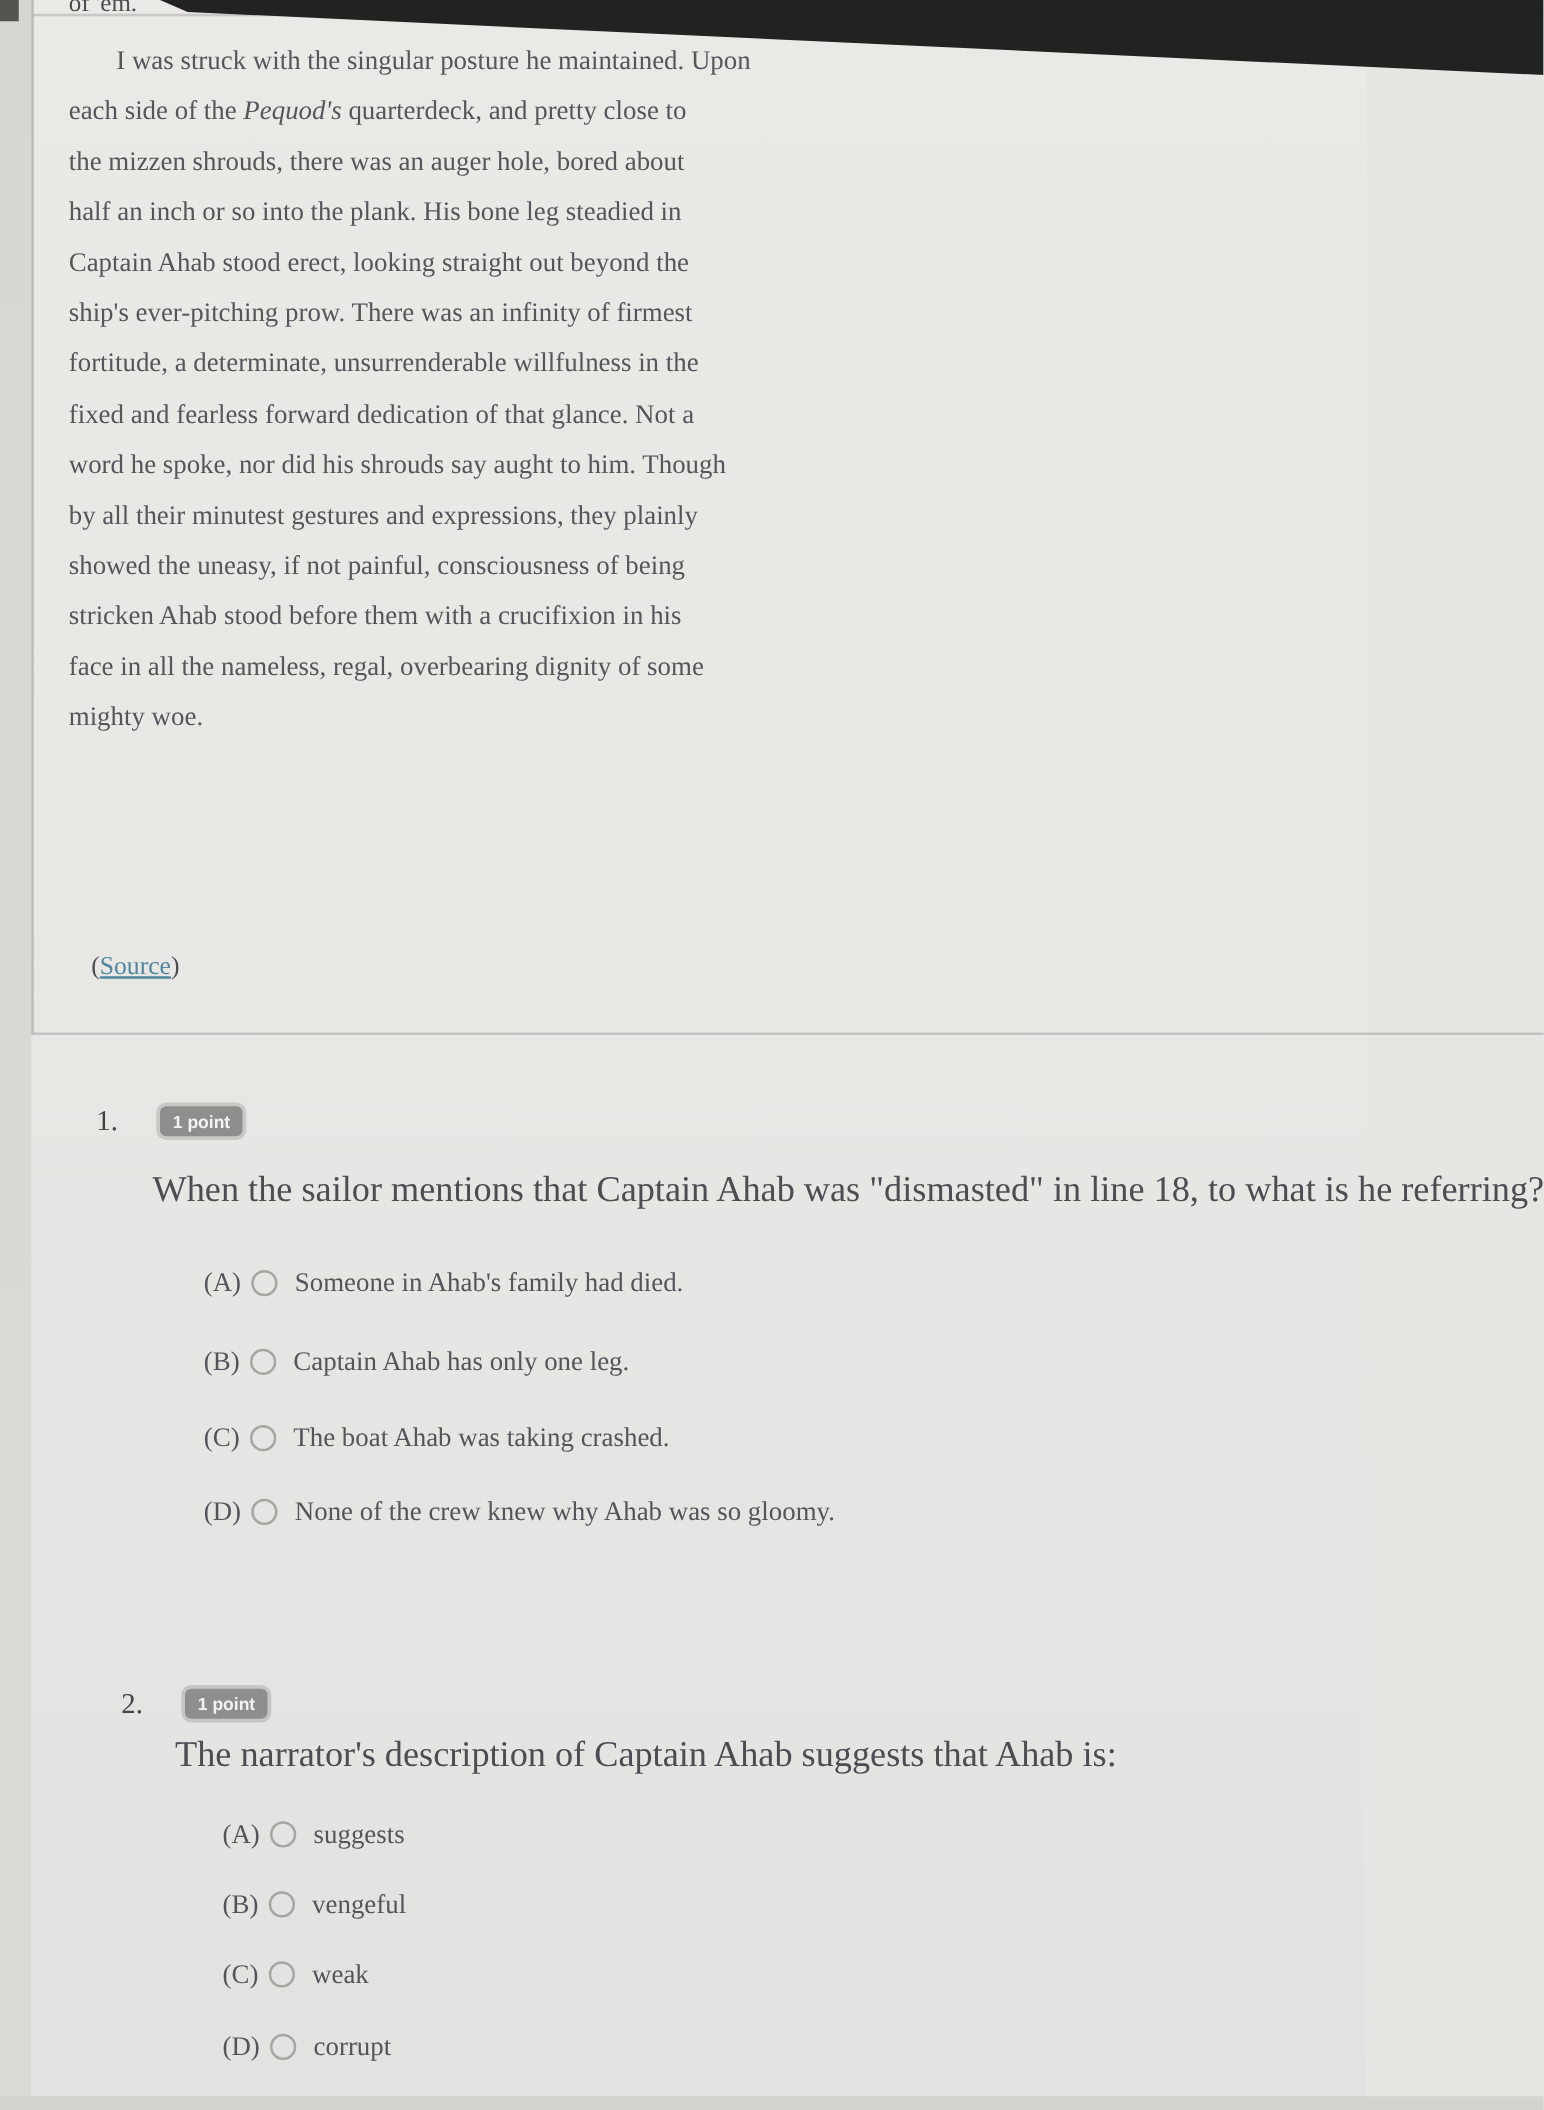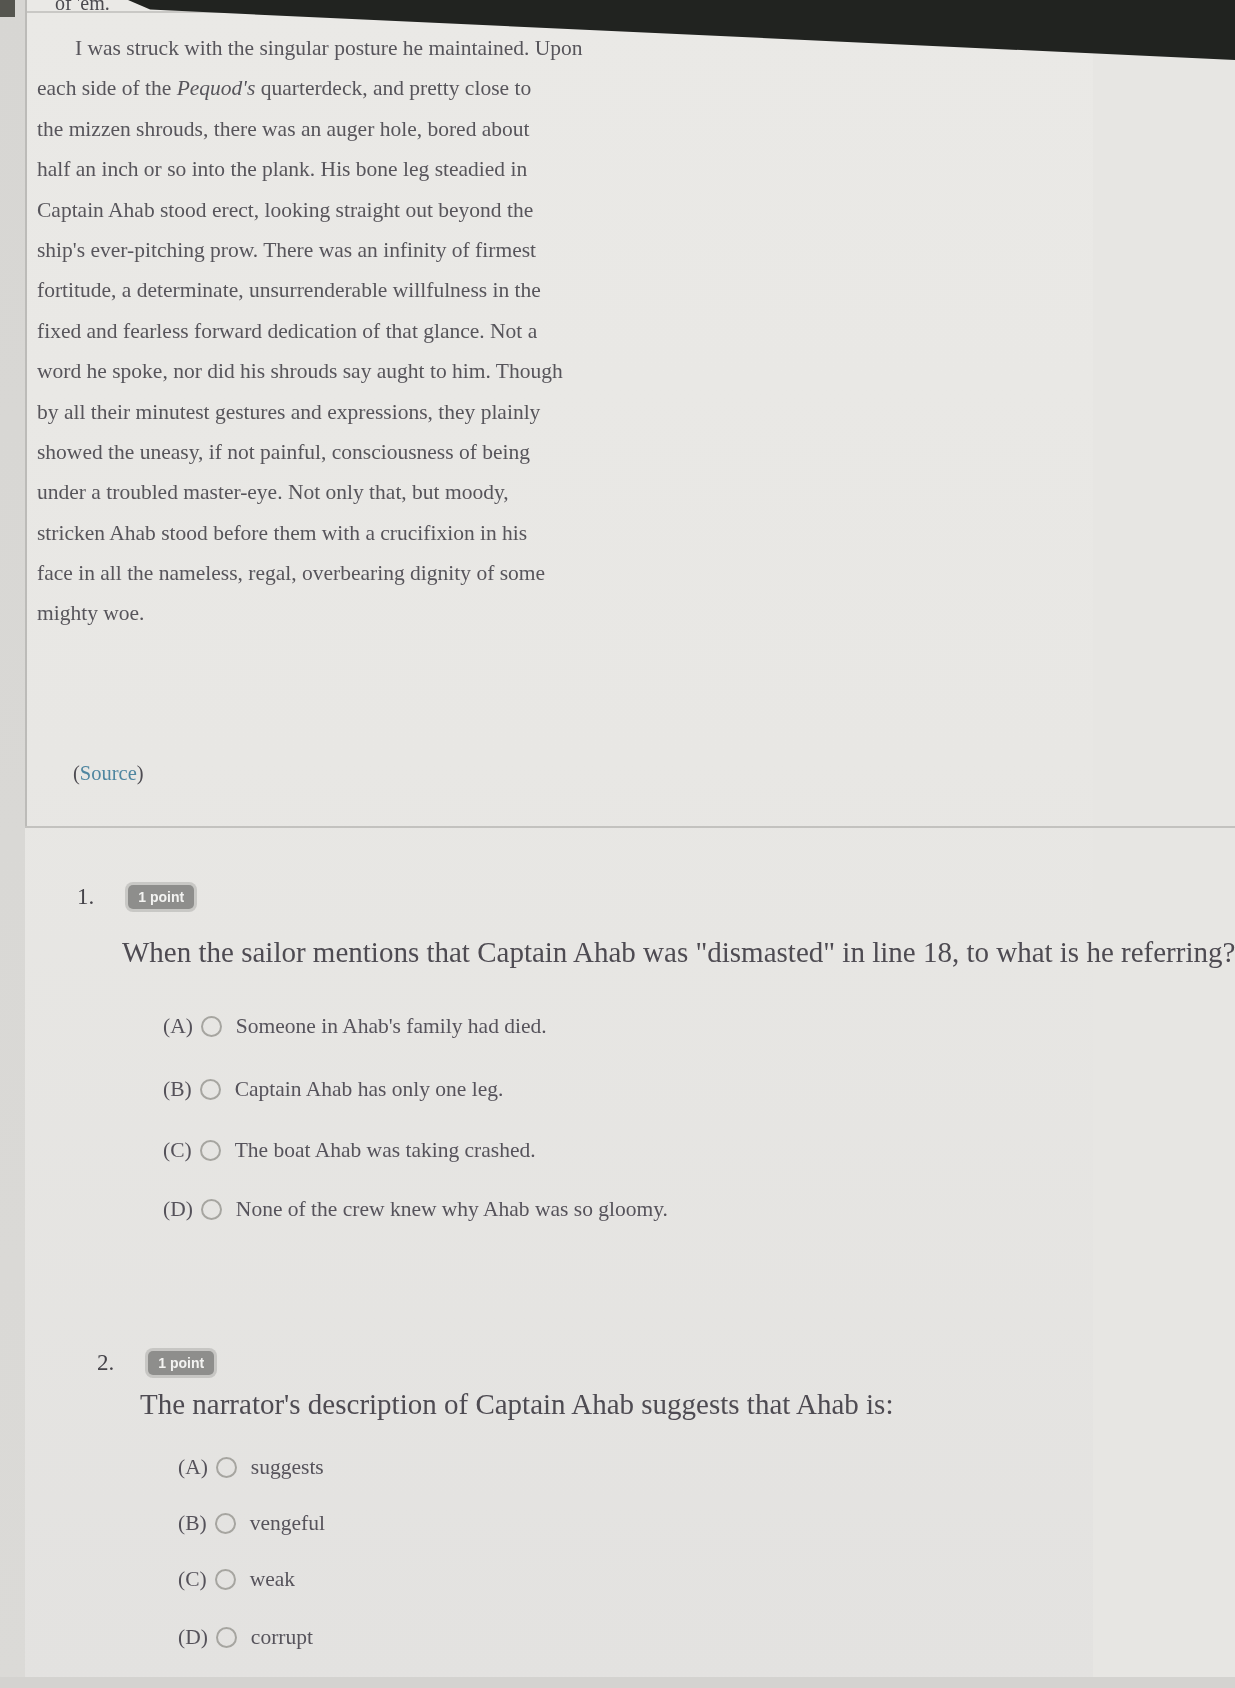--- a/index.html
+++ b/index.html
@@ -16,27 +16,27 @@
              clip-path:polygon(0 0,100% 0,100% 100%,2% 16%);}
   .box-top-line{position:absolute;left:25px;top:11px;width:1210px;height:2px;background:#c9c8c5;}
   .box-left-line{position:absolute;left:25px;top:0;width:2px;height:828px;background:#bcbbb8;}
   .box-bottom-line{position:absolute;left:25px;top:826px;width:1210px;height:2px;background:#c3c2bf;}
   .bottom-strip{position:absolute;left:0;bottom:0;width:1235px;height:11px;background:#d4d3d0;}
 
   
   .top-partial{position:absolute;left:55px;top:-8px;font-size:20px;color:#4b4a4f;z-index:3;}
 
   
-  .passage{position:absolute;left:37px;top:20px;width:660px;padding-top:8px;}
+  .passage{position:absolute;left:55px;top:20px;width:660px;padding-top:8px;}
   .passage p{margin:0;height:40.4px;line-height:40.4px;font-size:21.5px;color:#57555b;
              white-space:nowrap;}
   .passage p.indent{text-indent:38px;}
   .passage .ital{font-style:italic;}
   .source-line{position:absolute;left:73px;top:762px;font-size:20.5px;color:#4e4c52;}
-  .source-line a{color:#4f86a0;cursor:pointer;}
+  .source-line a{color:#4f86a0;text-decoration:underline;cursor:pointer;}
 
   
   .q-head{position:absolute;display:flex;align-items:center;gap:0;}
   .q-num{font-size:23px;color:#454349;}
   .badge{display:inline-block;margin-left:34px;background:#8e8e8c;color:#f3f3f1;
          font-family:"Liberation Sans", sans-serif;font-size:14px;font-weight:bold;
          padding:4px 10px;border-radius:5px;line-height:1.2;
          box-shadow:0 0 0 3px rgba(142,142,140,.35);}
   .q-text{position:absolute;margin:0;font-size:29px;color:#4e4b52;white-space:nowrap;font-family:Liberation Serif, serif;}
   .opt{position:absolute;display:flex;align-items:center;cursor:pointer;}
@@ -64,21 +64,20 @@
     <p><span>each side of the </span><span class="ital">Pequod's</span><span> quarterdeck, and pretty close to</span></p>
     <p>the mizzen shrouds, there was an auger hole, bored about</p>
     <p>half an inch or so into the plank. His bone leg steadied in</p>
     <p>Captain Ahab stood erect, looking straight out beyond the</p>
     <p>ship's ever-pitching prow. There was an infinity of firmest</p>
     <p>fortitude, a determinate, unsurrenderable willfulness in the</p>
     <p>fixed and fearless forward dedication of that glance. Not a</p>
     <p>word he spoke, nor did his shrouds say aught to him. Though</p>
     <p>by all their minutest gestures and expressions, they plainly</p>
     <p>showed the uneasy, if not painful, consciousness of being</p>
-    <p>under a troubled master-eye. Not only that, but moody,</p>
     <p>stricken Ahab stood before them with a crucifixion in his</p>
     <p>face in all the nameless, regal, overbearing dignity of some</p>
     <p>mighty woe.</p>
   </div>
 
   <div class="source-line"><span>(</span><a>Source</a><span>)</span></div>
 
   <div class="q-head" style="left:77px;top:884px;">
     <span class="q-num">1.</span>
     <span class="badge">1 point</span>

